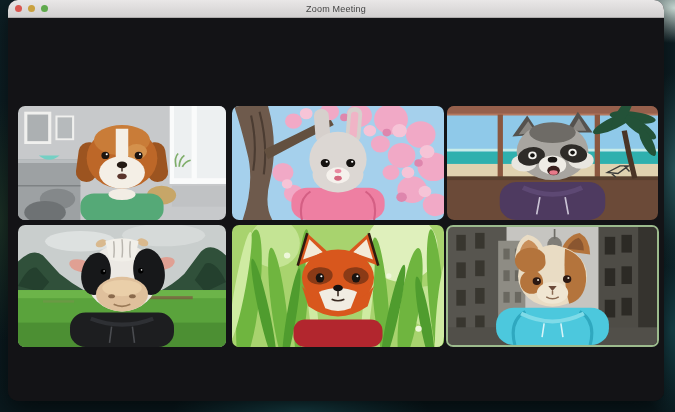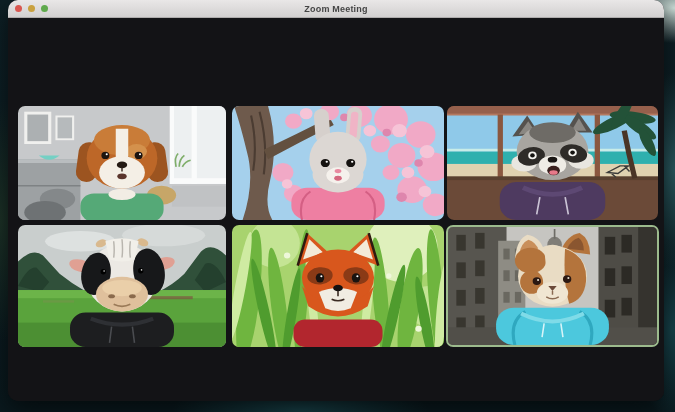--- a/index.html
+++ b/index.html
@@ -25,21 +25,21 @@
     border-bottom:1px solid #aeacac;
     display:flex;align-items:center;
   }
   .lights{display:flex;gap:6px;margin-left:7px;}
   .light{width:7px;height:7px;border-radius:50%;border:none;padding:0;cursor:default;}
   .light.red{background:#d95750;}
   .light.yellow{background:#c9a13f;}
   .light.green{background:#5fa94c;}
   .title{
     position:absolute;left:0;right:0;text-align:center;
-    font-size:9px;font-weight:bold;color:#454545;letter-spacing:.2px;
+    font-size:9px;font-weight:normal;color:#454545;letter-spacing:.2px;
   }
   .content{position:absolute;left:0;top:18px;right:0;bottom:0;background:#131316;}
   .tile{
     position:absolute;border-radius:7px;overflow:hidden;background:#000;
   }
   .tile svg{display:block;width:100%;height:100%;}
   .t1{left:10px;top:88px;width:208px;height:114px;}
   .t2{left:224px;top:88px;width:212px;height:114px;}
   .t3{left:439px;top:88px;width:211px;height:114px;}
   .t4{left:10px;top:207px;width:208px;height:122px;}

